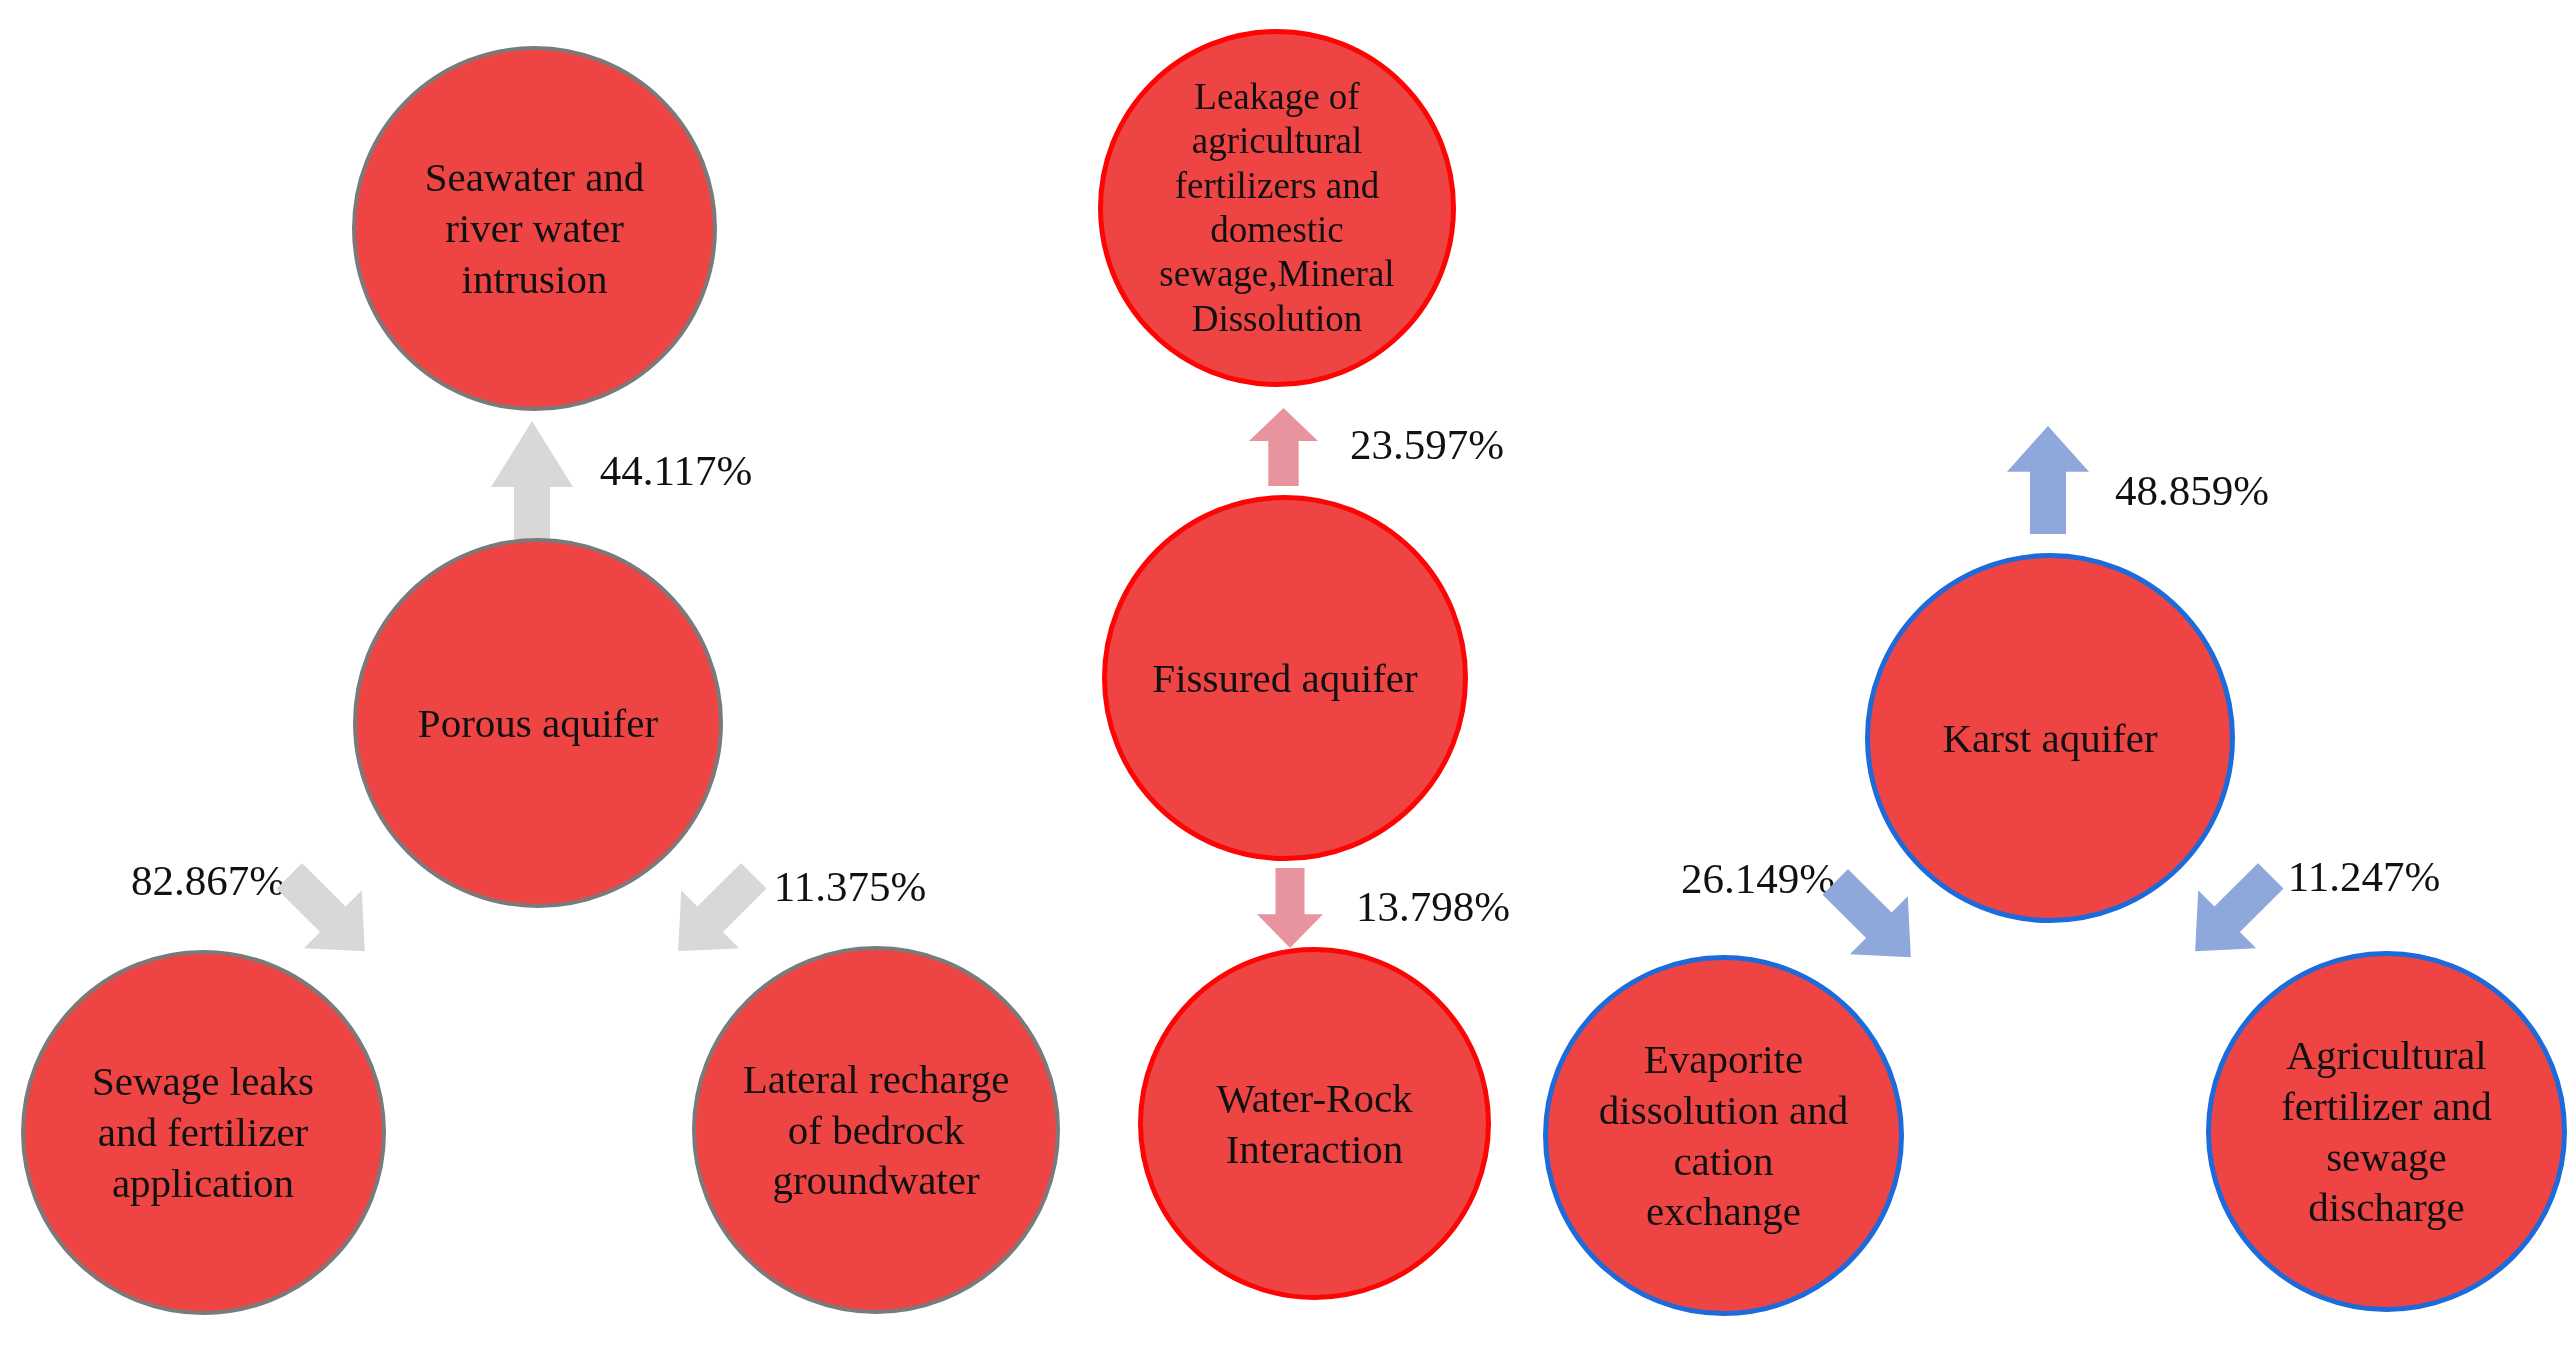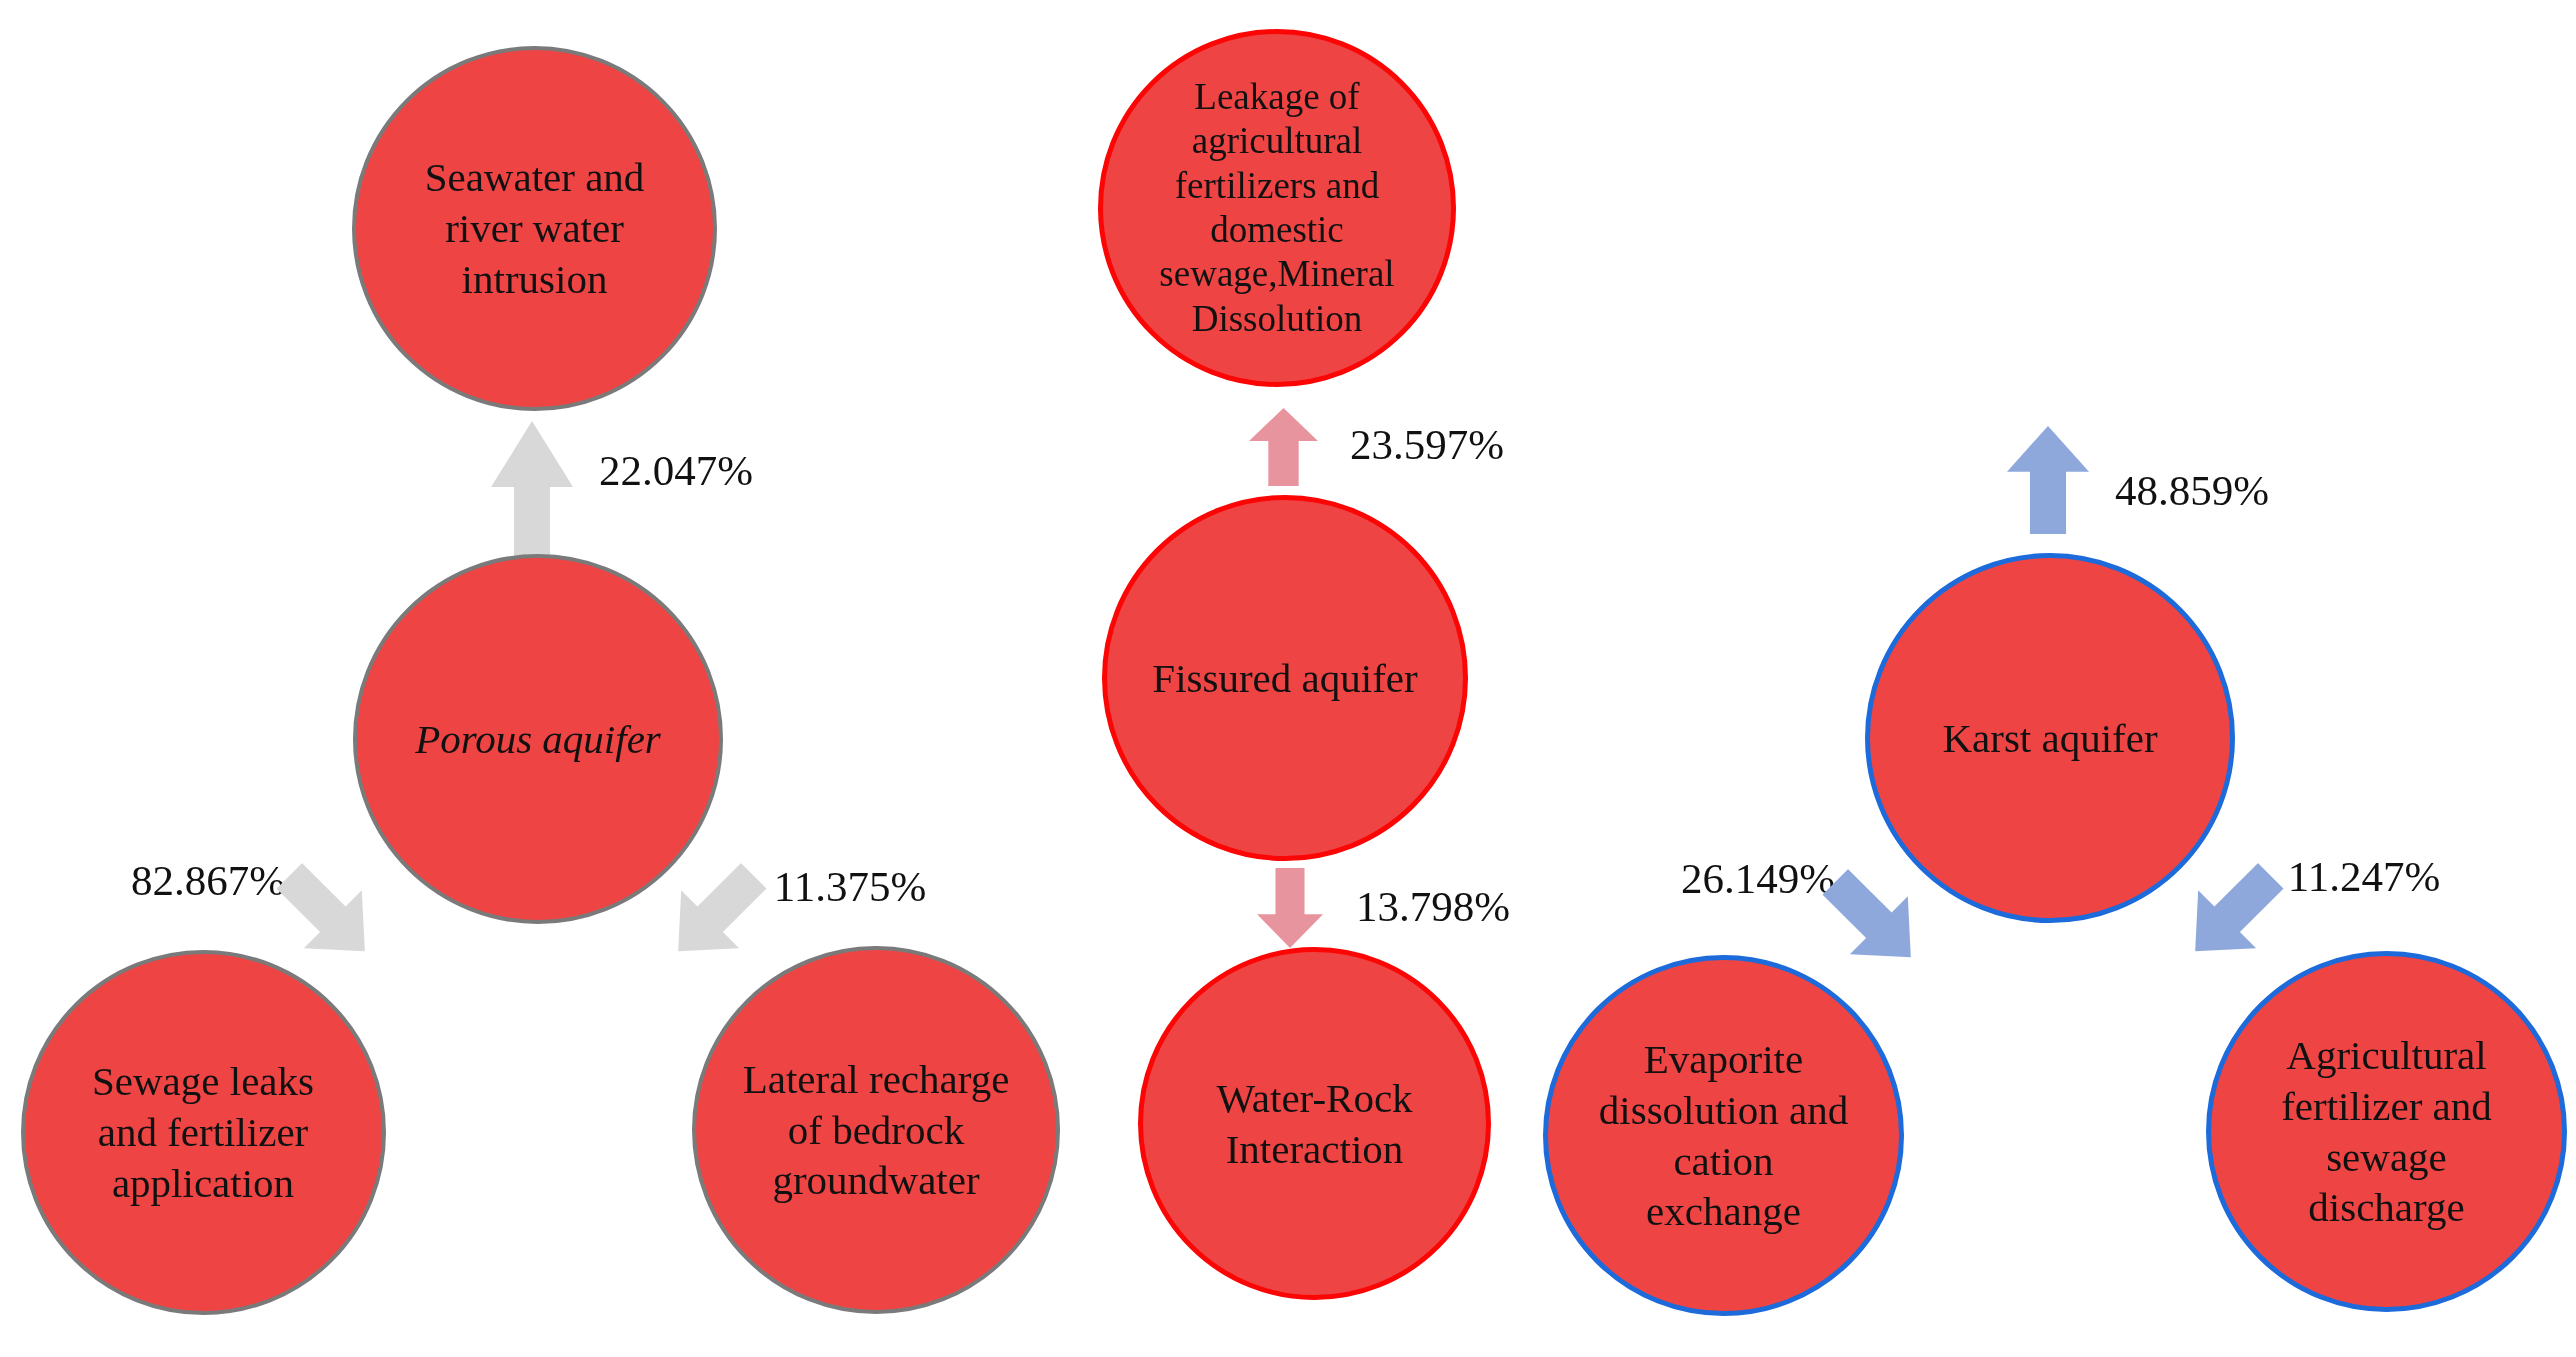--- a/index.html
+++ b/index.html
@@ -52,23 +52,23 @@
     <span class="label">Seawater and
 river water
 intrusion</span>
   </div>
 
   <div class="arrow" style="left:491px;top:421px;width:82px;height:156px;">
     <svg viewBox="0 0 100 130" preserveAspectRatio="none">
       <polygon points="50,0 100,55 72,55 72,130 28,130 28,55 0,55" fill="#d8d8d8"></polygon>
     </svg>
   </div>
-  <div class="pct" style="left:676px;top:470px;">22.047%</div>
+  <div class="pct" style="left:676px;top:470px;">44.117%</div>
 
-  <div class="circle thin" style="left: 353px; top: 554px; width: 370px; height: 370px; border-color: rgb(122, 122, 122); font-style: italic;">
+  <div class="circle thin" style="left: 353px; top: 538px; width: 370px; height: 370px; border-color: rgb(122, 122, 122);">
     <span class="label">Porous aquifer</span>
   </div>
 
   <div class="pct" style="left:208px;top:880px;">82.867%</div>
   <div class="arrow rot135" style="left:286px;top:860px;width:82px;height:107px;">
     <svg viewBox="0 0 100 130" preserveAspectRatio="none">
       <polygon points="50,0 100,55 72,55 72,130 28,130 28,55 0,55" fill="#d8d8d8"></polygon>
     </svg>
   </div>
 

